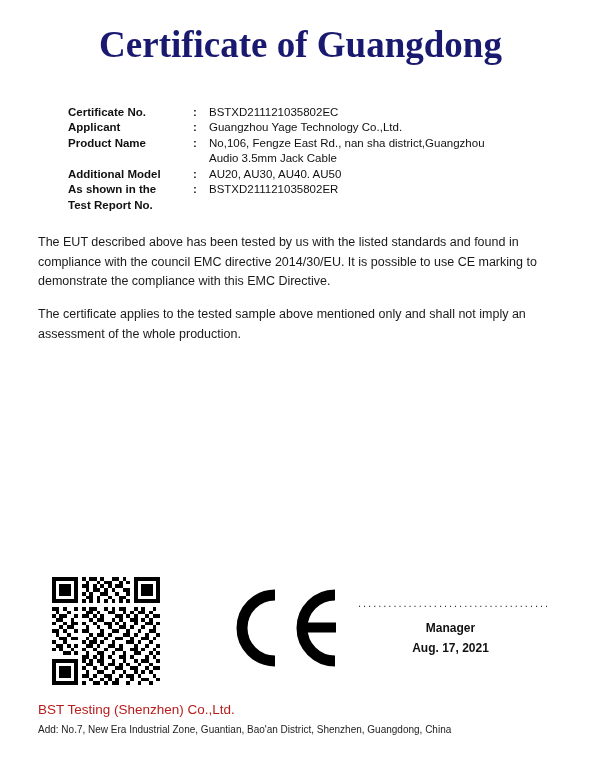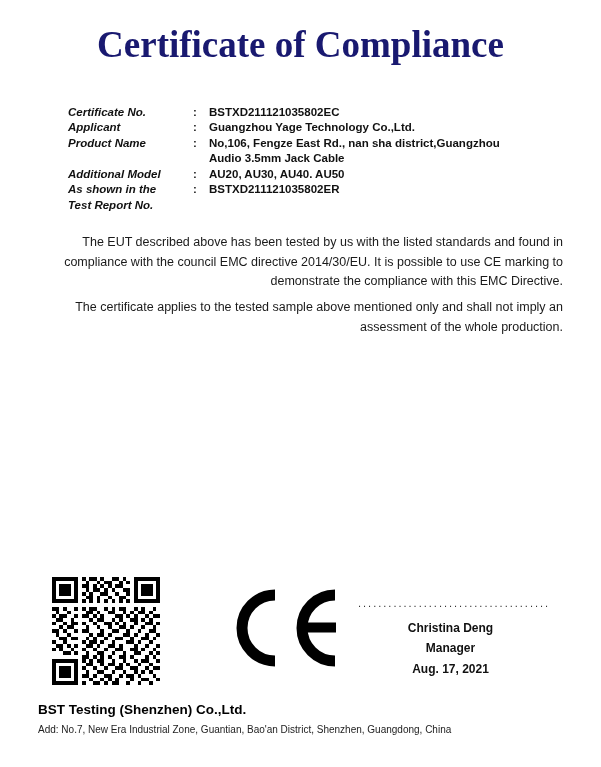--- a/index.html
+++ b/index.html
@@ -45,51 +45,49 @@
   .fields td {
     vertical-align: top;
     padding: 0;
   }
   .f-label {
     width: 125px;
     font-weight: bold;
     color: #111;
     padding-bottom: 14px;
     line-height: 1.35;
-    font-style: italic;
   }
   .f-colon {
     width: 16px;
     font-weight: bold;
     padding-bottom: 14px;
     line-height: 1.35;
   }
   .f-value {
-    font-weight: bold;
+    font-weight: normal;
     color: #111;
     padding-bottom: 14px;
     line-height: 1.35;
   }
   .multiline div {
     line-height: 1.35;
   }
 
   
   .body-text {
     margin-top: 20px;
     font-size: 12.5px;
     line-height: 1.55;
     color: #1a1a1a;
   }
   .body-text p {
     margin: 0 0 0 0;
-    text-align: right;
   }
   .body-text p + p {
-    margin-top: 7px;
+    margin-top: 14px;
   }
 
   
   .bottom-row {
     position: absolute;
     left: 38px;
     right: 38px;
     top: 545px;
     height: 125px;
   }
@@ -132,22 +130,22 @@
   }
 
   
   .footer {
     position: absolute;
     left: 38px;
     right: 30px;
     top: 678px;
   }
   .company {
-    color: #000000;
-    font-weight: bold;
+    color: #b91c1c;
+    font-weight: normal;
     font-size: 13.5px;
     letter-spacing: 0px;
   }
   .addr {
     margin-top: 7px;
     font-size: 10px;
     color: #222;
   }
   .search-line {
     margin-top: 10px;
@@ -158,21 +156,21 @@
     color: #1a1a8c;
     text-decoration: underline;
   }
   .search-label { color:#222; }
 </style>
 </head>
 <body>
 
 <div class="page">
 
-  <div class="cert-title">Certificate of Compliance</div>
+  <div class="cert-title">Certificate of Guangdong</div>
 
   <table class="fields">
     <tbody>
 
       <tr>
         <td class="f-label">Certificate No.</td>
         <td class="f-colon">:</td>
         <td class="f-value">BSTXD211121035802EC</td>
       </tr>
 
@@ -498,21 +496,20 @@
         <path d="M 47 8
                  A 33 33 0 1 0 47 74" fill="none" stroke="#000" stroke-width="11" stroke-linecap="butt" transform="translate(0,0)"></path>
 
         <path d="M 107 8 A 33 33 0 1 0 107 74" fill="none" stroke="#000" stroke-width="11" stroke-linecap="butt" transform="translate(0,0)"></path>
         <rect x="74" y="35.5" width="34" height="10" fill="#000"></rect>
       </svg>
     </div>
 
     <div class="sign-block">
       <div class="dotline">......................................</div>
-      <div class="sign-name">Christina Deng</div>
       <div class="sign-name">Manager</div>
       <div class="sign-name">Aug. 17, 2021</div>
     </div>
   </div>
 
   <div class="footer">
     <div class="company">BST Testing (Shenzhen) Co.,Ltd.</div>
     <div class="addr">Add: No.7, New Era Industrial Zone, Guantian, Bao'an District, Shenzhen, Guangdong, China</div>
   </div>
 

